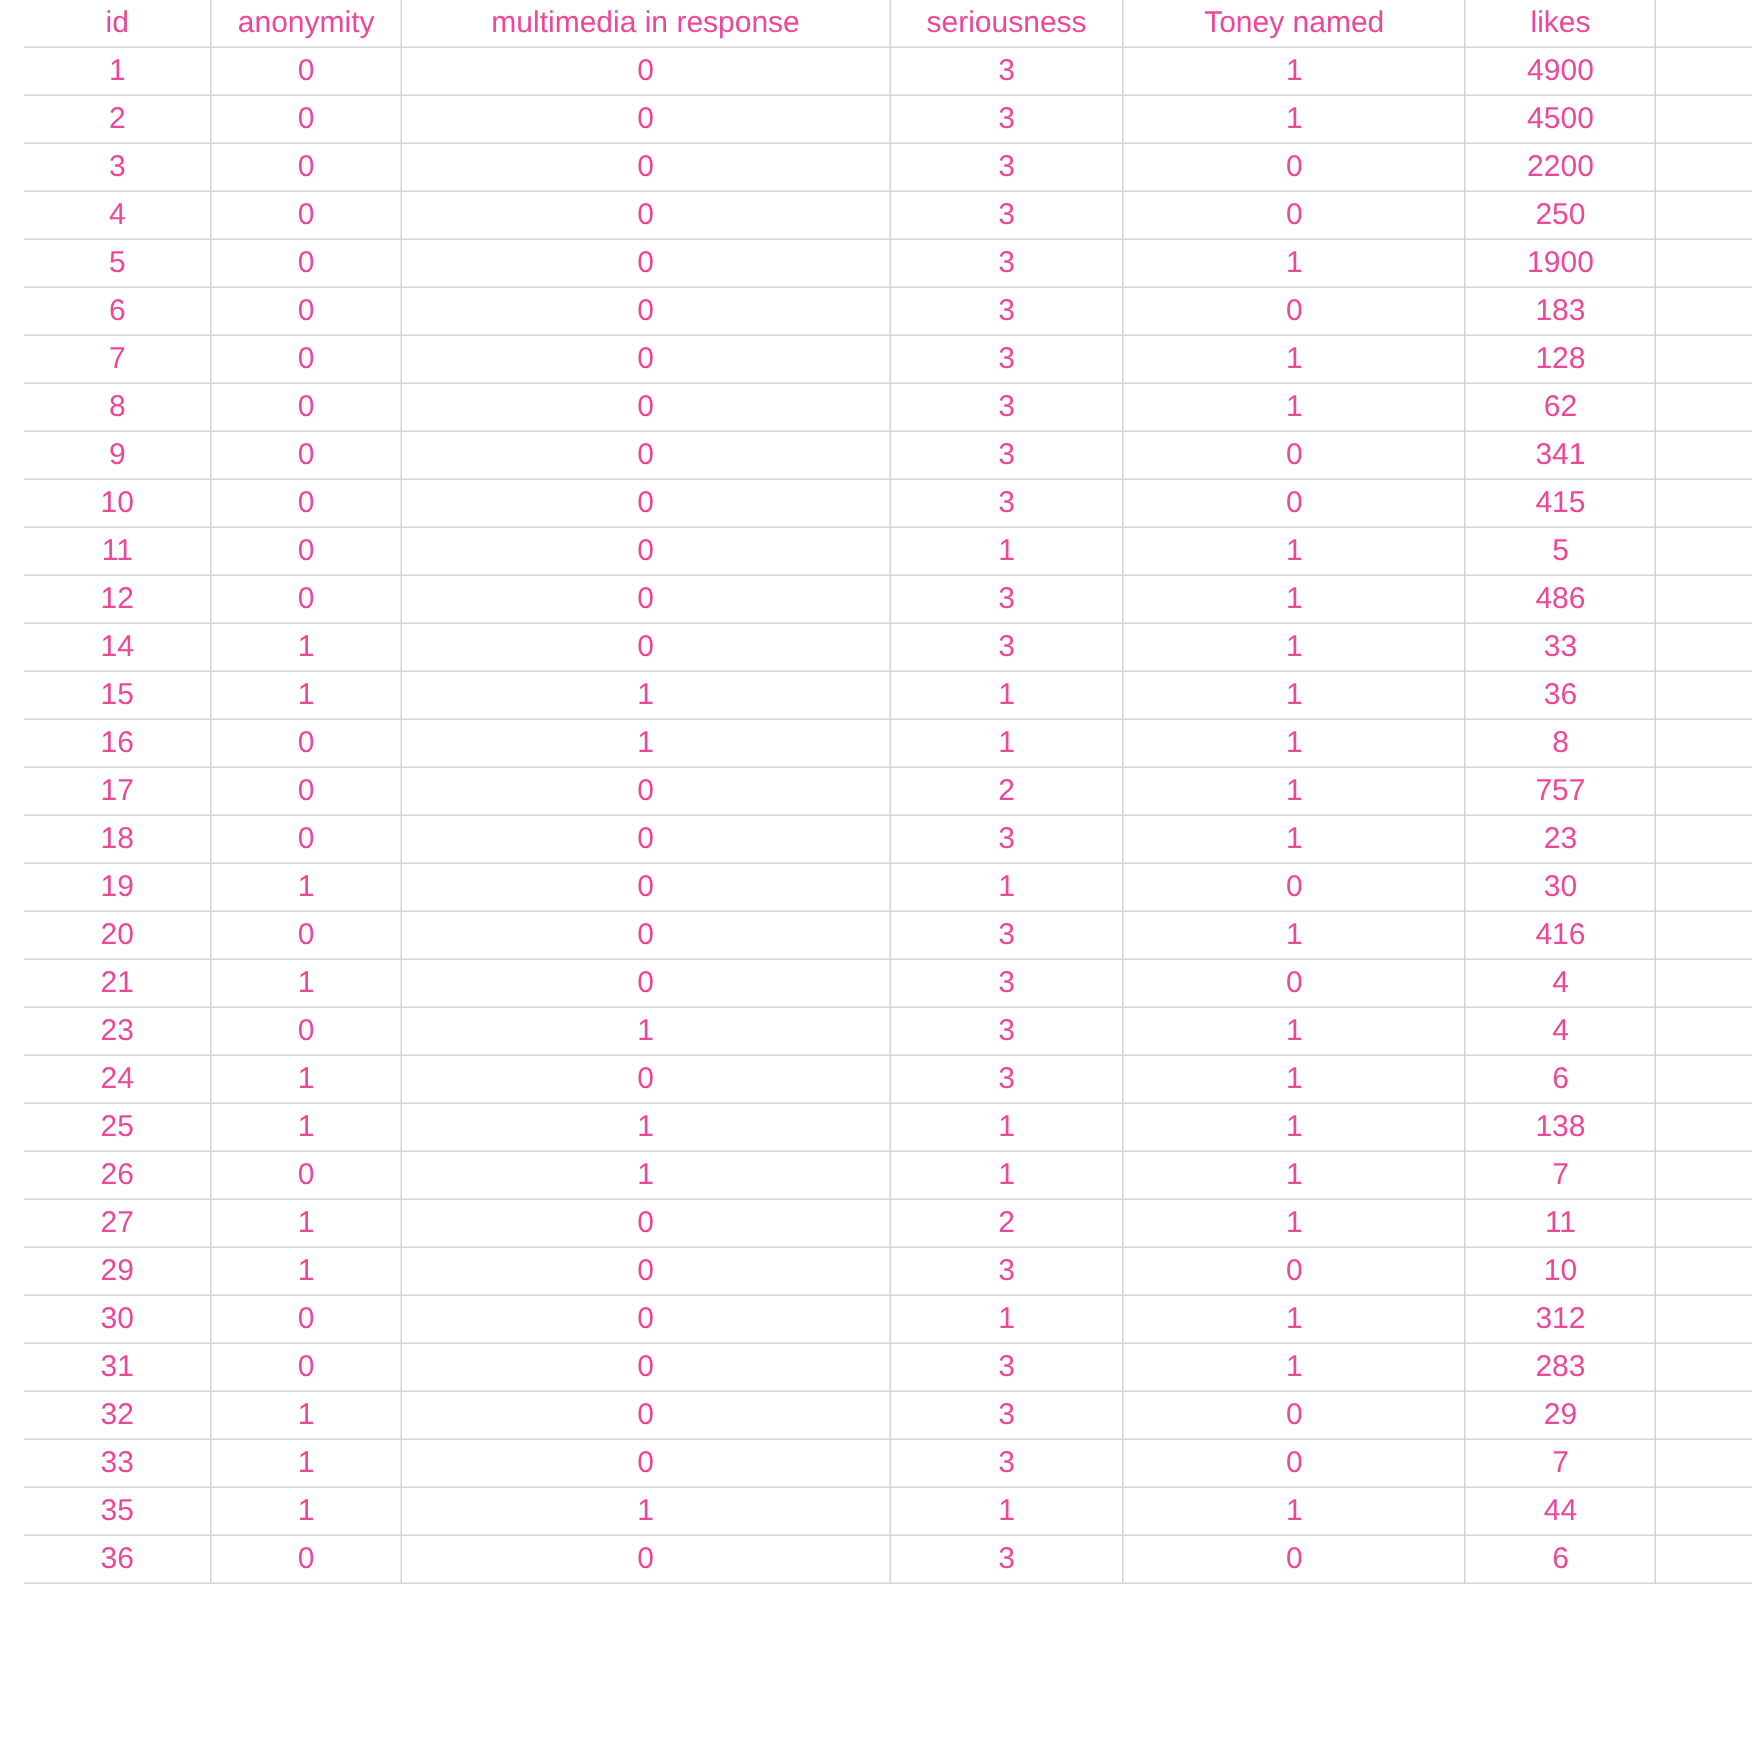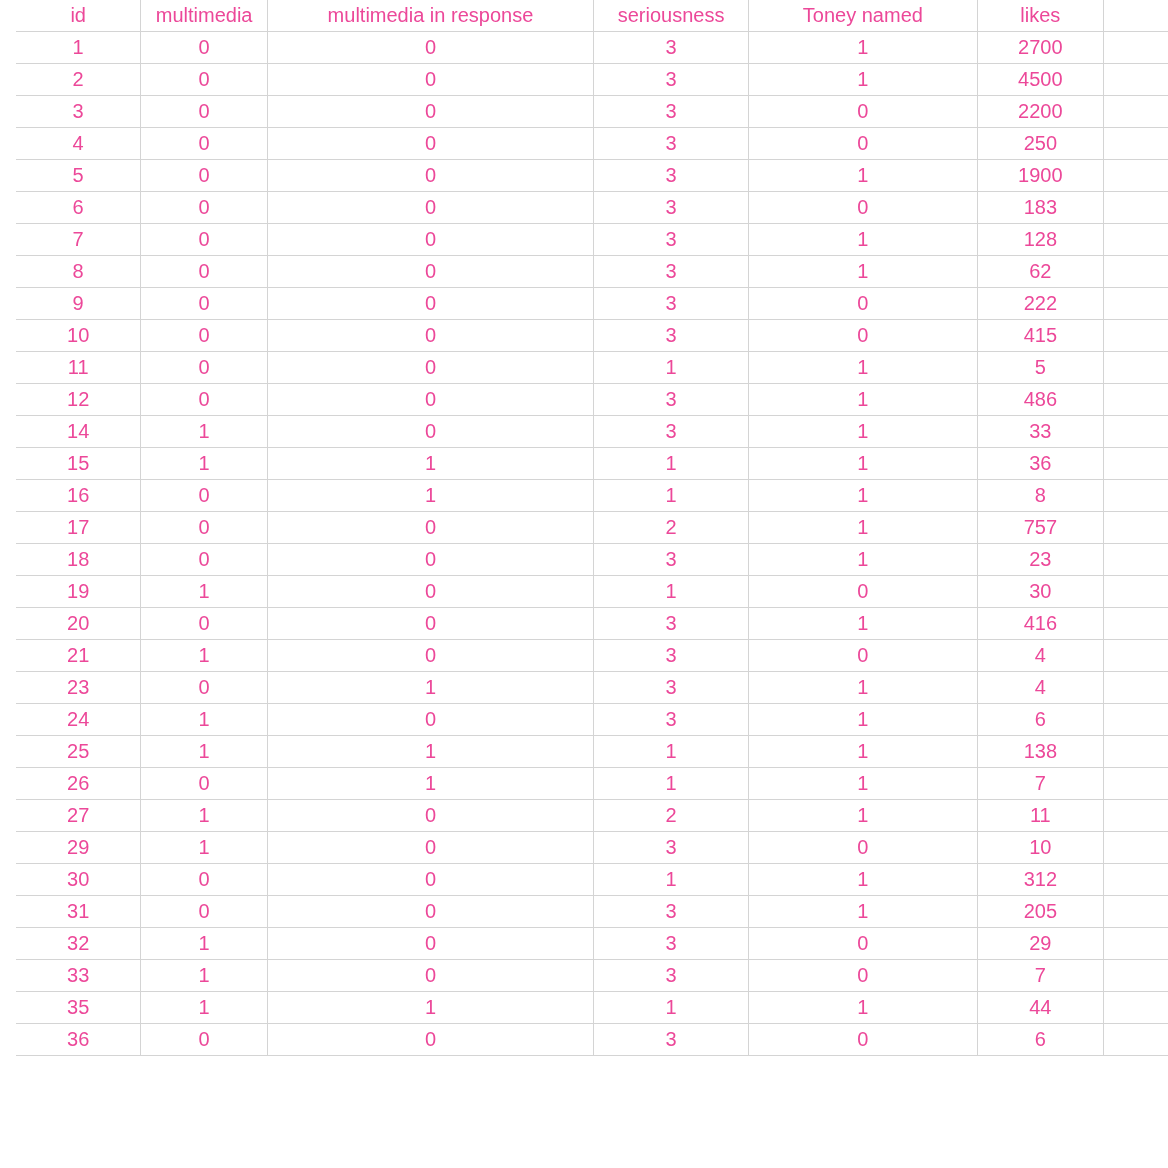--- a/index.html
+++ b/index.html
@@ -59,34 +59,34 @@
         <col class="c-anon">
         <col class="c-multi">
         <col class="c-serious">
         <col class="c-toney">
         <col class="c-likes">
         <col class="c-empty">
     </colgroup>
     <tbody id="grid-body">
       <tr class="header-row">
         <td>id</td>
-        <td>multimedia</td>
+        <td>anonymity</td>
         <td>multimedia in response</td>
         <td>seriousness</td>
         <td>Toney named</td>
         <td>likes</td>
         <td></td>
       </tr>
     <tr>
           <td>1</td>
           <td>0</td>
           <td>0</td>
           <td>3</td>
           <td>1</td>
-          <td>2700</td>
+          <td>4900</td>
           <td></td>
         </tr>
         <tr>
           <td>2</td>
           <td>0</td>
           <td>0</td>
           <td>3</td>
           <td>1</td>
           <td>4500</td>
           <td></td>
@@ -144,21 +144,21 @@
           <td>1</td>
           <td>62</td>
           <td></td>
         </tr>
         <tr>
           <td>9</td>
           <td>0</td>
           <td>0</td>
           <td>3</td>
           <td>0</td>
-          <td>222</td>
+          <td>341</td>
           <td></td>
         </tr>
         <tr>
           <td>10</td>
           <td>0</td>
           <td>0</td>
           <td>3</td>
           <td>0</td>
           <td>415</td>
           <td></td>
@@ -315,21 +315,21 @@
           <td>1</td>
           <td>312</td>
           <td></td>
         </tr>
         <tr>
           <td>31</td>
           <td>0</td>
           <td>0</td>
           <td>3</td>
           <td>1</td>
-          <td>205</td>
+          <td>283</td>
           <td></td>
         </tr>
         <tr>
           <td>32</td>
           <td>1</td>
           <td>0</td>
           <td>3</td>
           <td>0</td>
           <td>29</td>
           <td></td>

